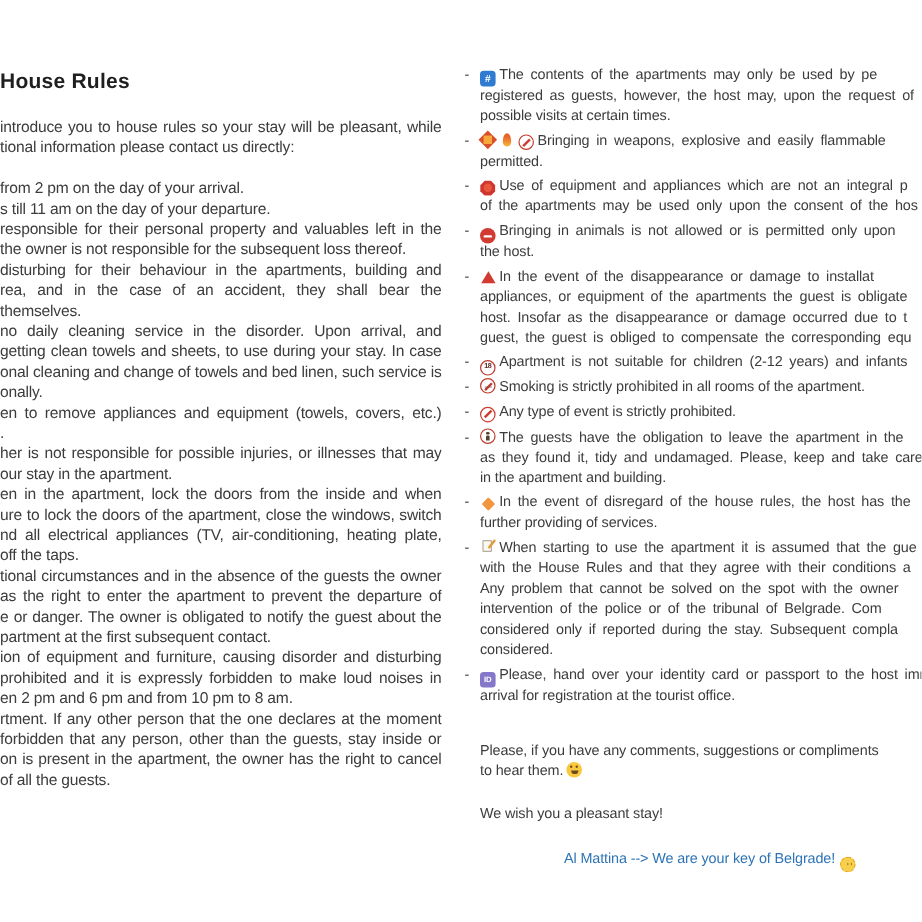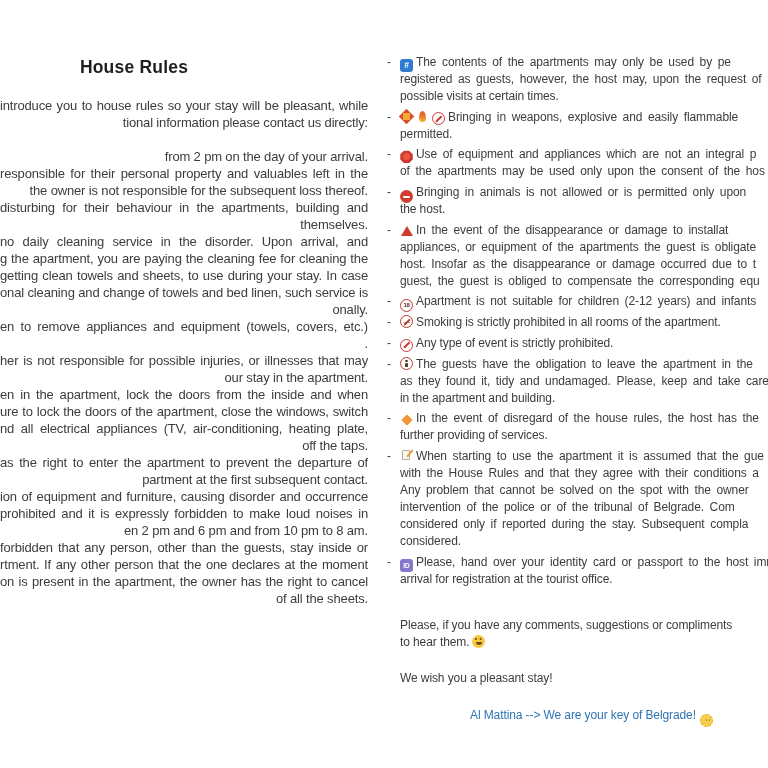--- a/index.html
+++ b/index.html
@@ -1,22 +1,22 @@
 <!DOCTYPE html>
 <html><head>
 <meta charset="utf-8">
 <style>
   html,body{margin:0;padding:0;background:#fff;}
   .page{position:relative;width:768px;height:768px;background:#ffffff;overflow:hidden;
         font-family:"Liberation Sans","DejaVu Sans",sans-serif;color:#3c3c3c;}
-  .doc-title{position:absolute;left:0;top:57px;width:268px;text-align:center;
+  .doc-title{position:absolute;left:0;top:57px;width:268px;text-align:left;
              font-size:17.5px;font-weight:bold;color:#1f1f1f;letter-spacing:.2px;}
   
   .left-col{position:absolute;left:0;top:97px;width:368px;font-size:13px;letter-spacing:-0.15px;}
-  .l-line{height:17px;line-height:17px;overflow:hidden;white-space:nowrap;text-align:right;}
+  .l-line{height:17px;line-height:17px;overflow:hidden;white-space:nowrap;}
   .l-line.jl{white-space:normal;text-align:justify;text-align-last:justify;}
   
   .right-col{position:absolute;left:387px;top:54px;width:420px;font-size:12px;letter-spacing:-0.1px;}
   .r-item{margin-bottom:3.7px;}
   .r-line{position:relative;padding-left:13px;height:17px;line-height:17px;white-space:nowrap;}
   .r-line.st{word-spacing:2.4px;}
   .dash{position:absolute;left:0;top:0;}
   .closing{margin-top:29px;}
   .c-line{position:relative;padding-left:13px;height:17px;line-height:17px;white-space:nowrap;}
   .wish{margin-top:19px;}
@@ -67,46 +67,49 @@
 
 <div class="page">
 
   <div class="doc-title">House Rules</div>
 
   <div class="left-col">
       <div class="l-line jl">introduce you to house rules so your stay will be pleasant, while</div>
       <div class="l-line">tional information please contact us directly:</div>
       <div class="l-line"></div>
       <div class="l-line">from 2 pm on the day of your arrival.</div>
+      <div class="l-line">s till 11 am on the day of your departure.</div>
       <div class="l-line jl">responsible for their personal property and valuables left in the</div>
       <div class="l-line">the owner is not responsible for the subsequent loss thereof.</div>
       <div class="l-line jl">disturbing for their behaviour in the apartments, building and</div>
+      <div class="l-line jl">rea, and in the case of an accident, they shall bear the</div>
       <div class="l-line">themselves.</div>
       <div class="l-line jl">no daily cleaning service in the disorder. Upon arrival, and</div>
-      <div class="l-line jl">g the apartment, you are paying the cleaning fee for cleaning the</div>
       <div class="l-line jl">getting clean towels and sheets, to use during your stay. In case</div>
       <div class="l-line jl">onal cleaning and change of towels and bed linen, such service is</div>
       <div class="l-line">onally.</div>
       <div class="l-line jl">en to remove appliances and equipment (towels, covers, etc.) from</div>
       <div class="l-line">.</div>
       <div class="l-line jl">her is not responsible for possible injuries, or illnesses that may</div>
       <div class="l-line">our stay in the apartment.</div>
       <div class="l-line jl">en in the apartment, lock the doors from the inside and when</div>
       <div class="l-line jl">ure to lock the doors of the apartment, close the windows, switch</div>
       <div class="l-line jl">nd all electrical appliances (TV, air-conditioning, heating plate,</div>
       <div class="l-line">off the taps.</div>
+      <div class="l-line jl">tional circumstances and in the absence of the guests the owner</div>
       <div class="l-line jl">as the right to enter the apartment to prevent the departure of</div>
+      <div class="l-line jl">e or danger. The owner is obligated to notify the guest about the</div>
       <div class="l-line">partment at the first subsequent contact.</div>
-      <div class="l-line jl">ion of equipment and furniture, causing disorder and occurrence</div>
+      <div class="l-line jl">ion of equipment and furniture, causing disorder and disturbing</div>
       <div class="l-line jl">prohibited and it is expressly forbidden to make loud noises in</div>
       <div class="l-line">en 2 pm and 6 pm and from 10 pm to 8 am.</div>
+      <div class="l-line jl">rtment. If any other person that the one declares at the moment</div>
       <div class="l-line jl">forbidden that any person, other than the guests, stay inside or</div>
-      <div class="l-line jl">rtment. If any other person that the one declares at the moment</div>
       <div class="l-line jl">on is present in the apartment, the owner has the right to cancel</div>
-      <div class="l-line">of all the sheets.</div>
+      <div class="l-line">of all the guests.</div>
     </div>
 
   <div class="right-col">
     <div>
         <div class="r-item">
           <div class="r-line st"><span class="dash">-</span><span class="ic ic-keycap-hash"></span>The contents of the apartments may only be used by pe</div>
           <div class="r-line st">registered as guests, however, the host may, upon the request of</div>
           <div class="r-line">possible visits at certain times.</div>
         </div>
         <div class="r-item">

